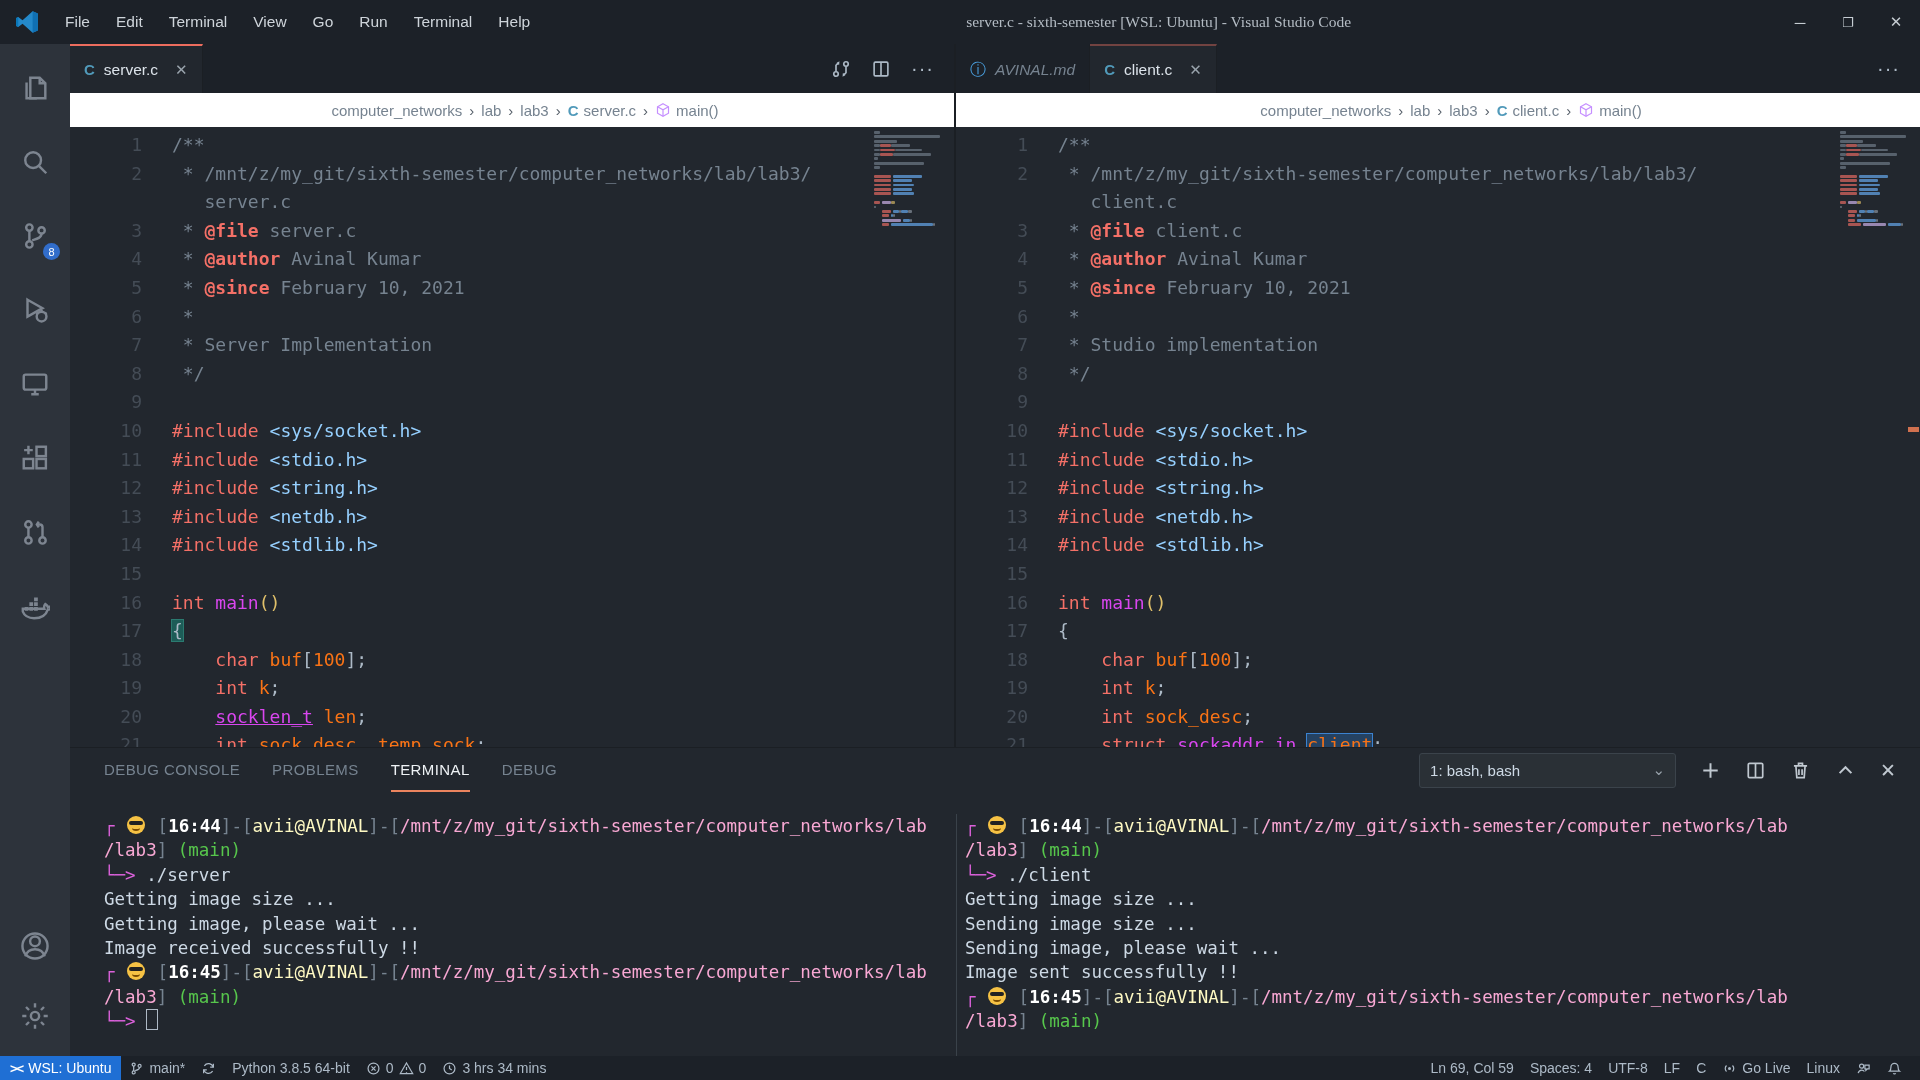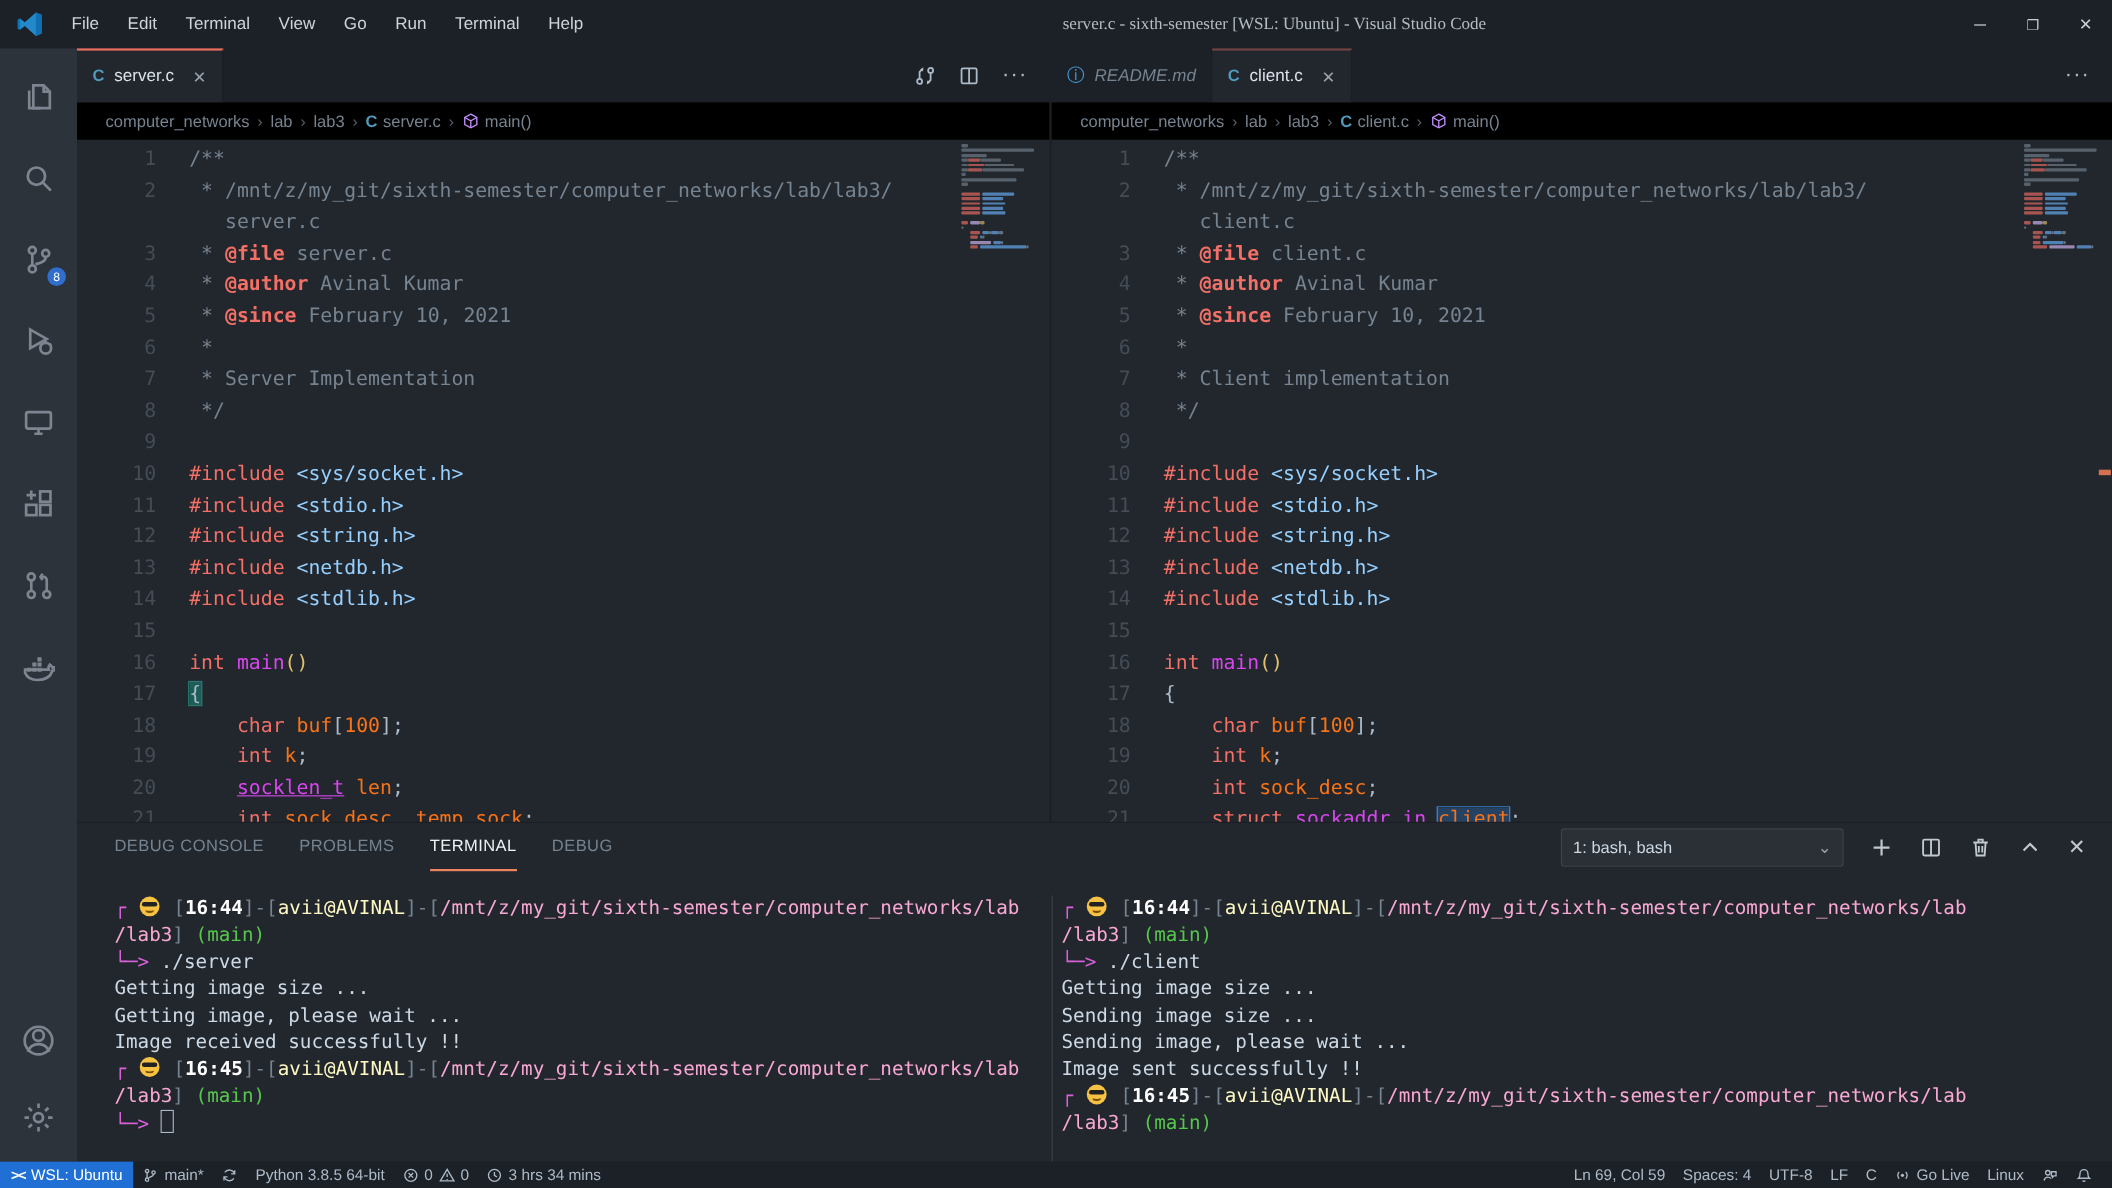--- a/index.html
+++ b/index.html
@@ -36,21 +36,21 @@
   .tab.active{background:#22272e;color:#dce3ea;border-top-color:#ec6d5e;}
   .tab.active.unfocused{border-top-color:rgba(236,109,94,.4);}
   .tab .close{margin-left:8px;font-size:15px;color:#9aa4ad;}
   .tab.preview .lbl{font-style:italic;}
   .ficon-c{color:#519aba;font-weight:bold;font-size:15px;font-family:"Liberation Sans",sans-serif;}
   .ficon-info{color:#4aa0e0;font-size:16px;line-height:1;}
   .tab-actions{margin-left:auto;display:flex;align-items:center;gap:20px;padding-right:20px;color:#adbac7;}
   .tab-actions svg{width:20px;height:20px;}
   .more-dots{font-size:20px;letter-spacing:1px;color:#adbac7;}
   .breadcrumbs{height:34px;display:flex;align-items:center;padding-left:26px;gap:7px;
-               font-size:15px;color:#768390;flex:none;background:#000000;}
+               font-size:15px;color:#768390;flex:none;background:#ffffff;justify-content:center;}
   .bc-sep{color:#57606a;font-size:15px;}
   .bc-item{display:flex;align-items:center;gap:5px;}
   .codearea{flex:1;position:relative;overflow:hidden;font-family:"DejaVu Sans Mono",monospace;
             font-size:18px;line-height:28.6px;padding-top:4px;}
   .code-row{display:flex;height:28.6px;white-space:pre;}
   .code-row .ln{width:72px;text-align:right;color:#444c56;flex:none;}
   .code-row .src{padding-left:30px;}
   .com{color:#768390}.red{color:#f47067}.str{color:#96d0ff}.blu{color:#f97316}
   .pur{color:#d946ef}.wht{color:#adbac7}.gold{color:#e0c06a}
   .b{font-weight:bold}.u{text-decoration:underline}
@@ -407,21 +407,21 @@
               <div class="scrollbar-col"></div>
             </div>
           </div>
         <div class="egroup-divider"></div>
         <div class="egroup" id="group2">
             <div class="tabbar">
               <div class="tab preview">
                 <span style="display: inline-flex; align-items: center;">
                   <span class="ficon-info">ⓘ</span>
                 </span>
-                <span class="lbl">README.md</span>
+                <span class="lbl">AVINAL.md</span>
               </div>
               <div class="tab active unfocused">
                 <span style="display: inline-flex; align-items: center;">
                   <span class="ficon-c">C</span>
                 </span>
                 <span class="lbl">client.c</span>
                 <span class="close">✕</span>
               </div>
               <div class="tab-actions">
                 <span><span class="more-dots">···</span></span>
@@ -458,21 +458,21 @@
               </span>
             </div>
             <div class="codearea">
               <div class="code-row"><span class="ln">1</span><span class="src"><span class="com">/**</span></span></div>
               <div class="code-row"><span class="ln">2</span><span class="src"><span class="com"> * /mnt/z/my_git/sixth-semester/computer_networks/lab/lab3/</span></span></div>
               <div class="code-row"><span class="ln"></span><span class="src"><span class="com">   client.c</span></span></div>
               <div class="code-row"><span class="ln">3</span><span class="src"><span class="com"> * </span><span class="red b">@file</span><span class="com"> client.c</span></span></div>
               <div class="code-row"><span class="ln">4</span><span class="src"><span class="com"> * </span><span class="red b">@author</span><span class="com"> Avinal Kumar</span></span></div>
               <div class="code-row"><span class="ln">5</span><span class="src"><span class="com"> * </span><span class="red b">@since</span><span class="com"> February 10, 2021</span></span></div>
               <div class="code-row"><span class="ln">6</span><span class="src"><span class="com"> *</span></span></div>
-              <div class="code-row"><span class="ln">7</span><span class="src"><span class="com"> * Client implementation</span></span></div>
+              <div class="code-row"><span class="ln">7</span><span class="src"><span class="com"> * Studio implementation</span></span></div>
               <div class="code-row"><span class="ln">8</span><span class="src"><span class="com"> */</span></span></div>
               <div class="code-row"><span class="ln">9</span><span class="src"></span></div>
               <div class="code-row"><span class="ln">10</span><span class="src"><span class="red">#include</span><span class="wht"> </span><span class="str">&lt;sys/socket.h&gt;</span></span></div>
               <div class="code-row"><span class="ln">11</span><span class="src"><span class="red">#include</span><span class="wht"> </span><span class="str">&lt;stdio.h&gt;</span></span></div>
               <div class="code-row"><span class="ln">12</span><span class="src"><span class="red">#include</span><span class="wht"> </span><span class="str">&lt;string.h&gt;</span></span></div>
               <div class="code-row"><span class="ln">13</span><span class="src"><span class="red">#include</span><span class="wht"> </span><span class="str">&lt;netdb.h&gt;</span></span></div>
               <div class="code-row"><span class="ln">14</span><span class="src"><span class="red">#include</span><span class="wht"> </span><span class="str">&lt;stdlib.h&gt;</span></span></div>
               <div class="code-row"><span class="ln">15</span><span class="src"></span></div>
               <div class="code-row"><span class="ln">16</span><span class="src"><span class="red">int</span><span class="wht"> </span><span class="pur">main</span><span class="gold">()</span></span></div>
               <div class="code-row"><span class="ln">17</span><span class="src"><span class="wht">{</span></span></div>

